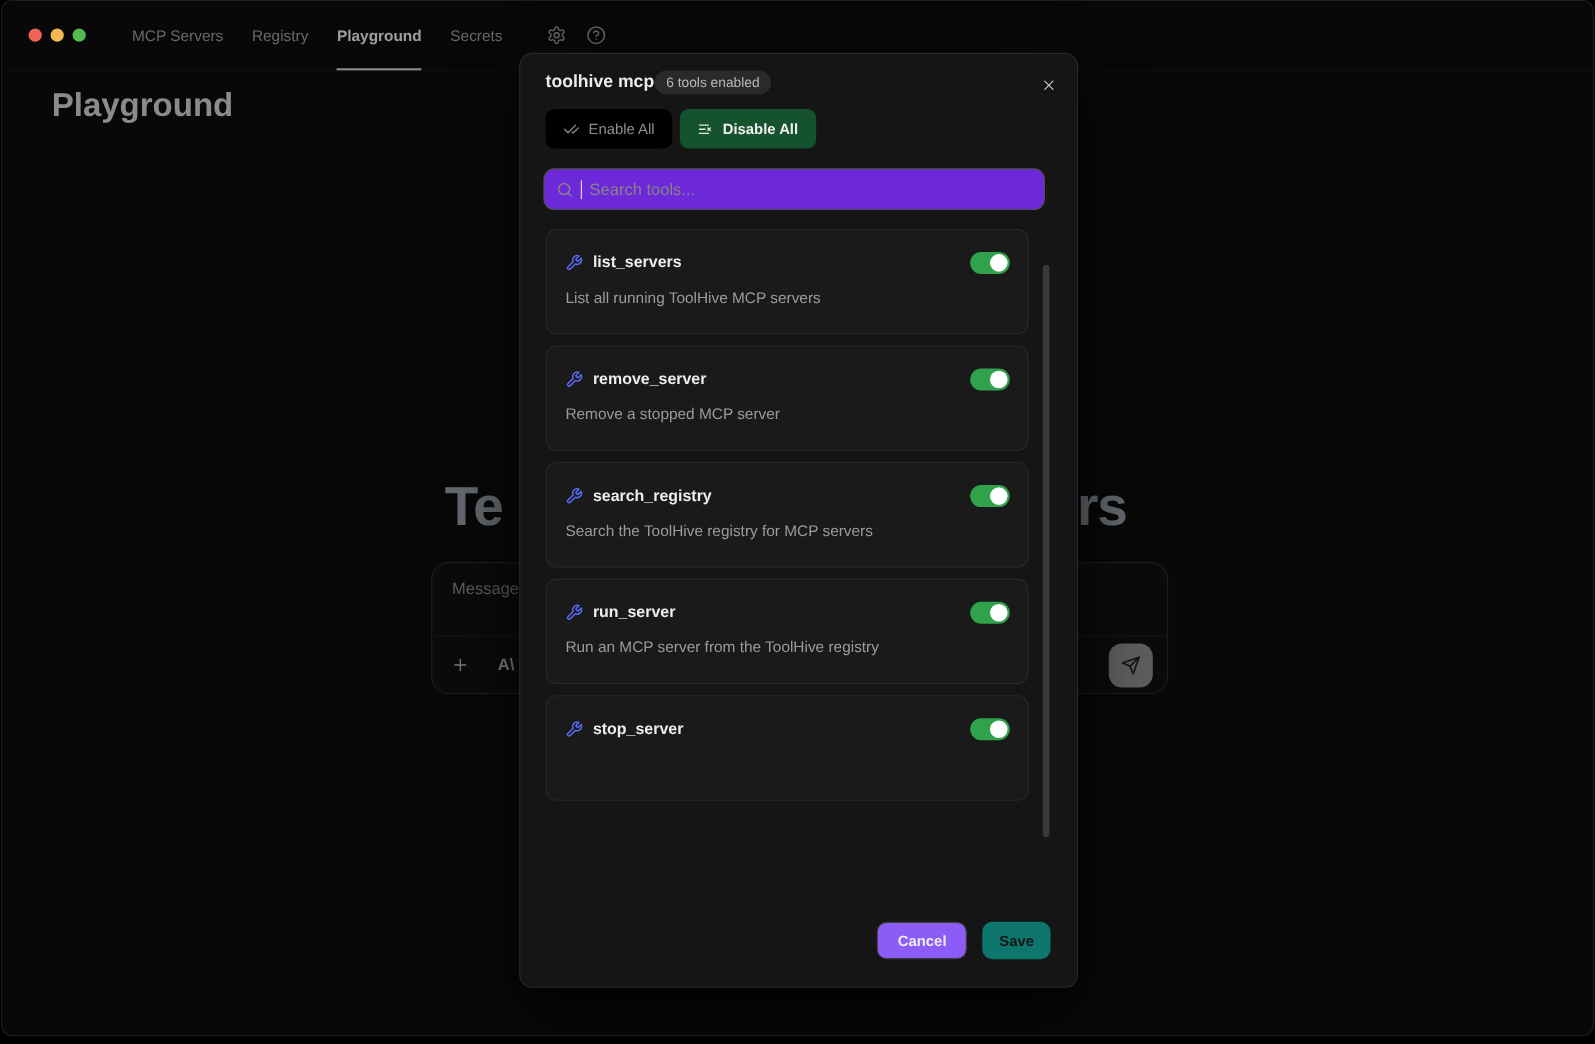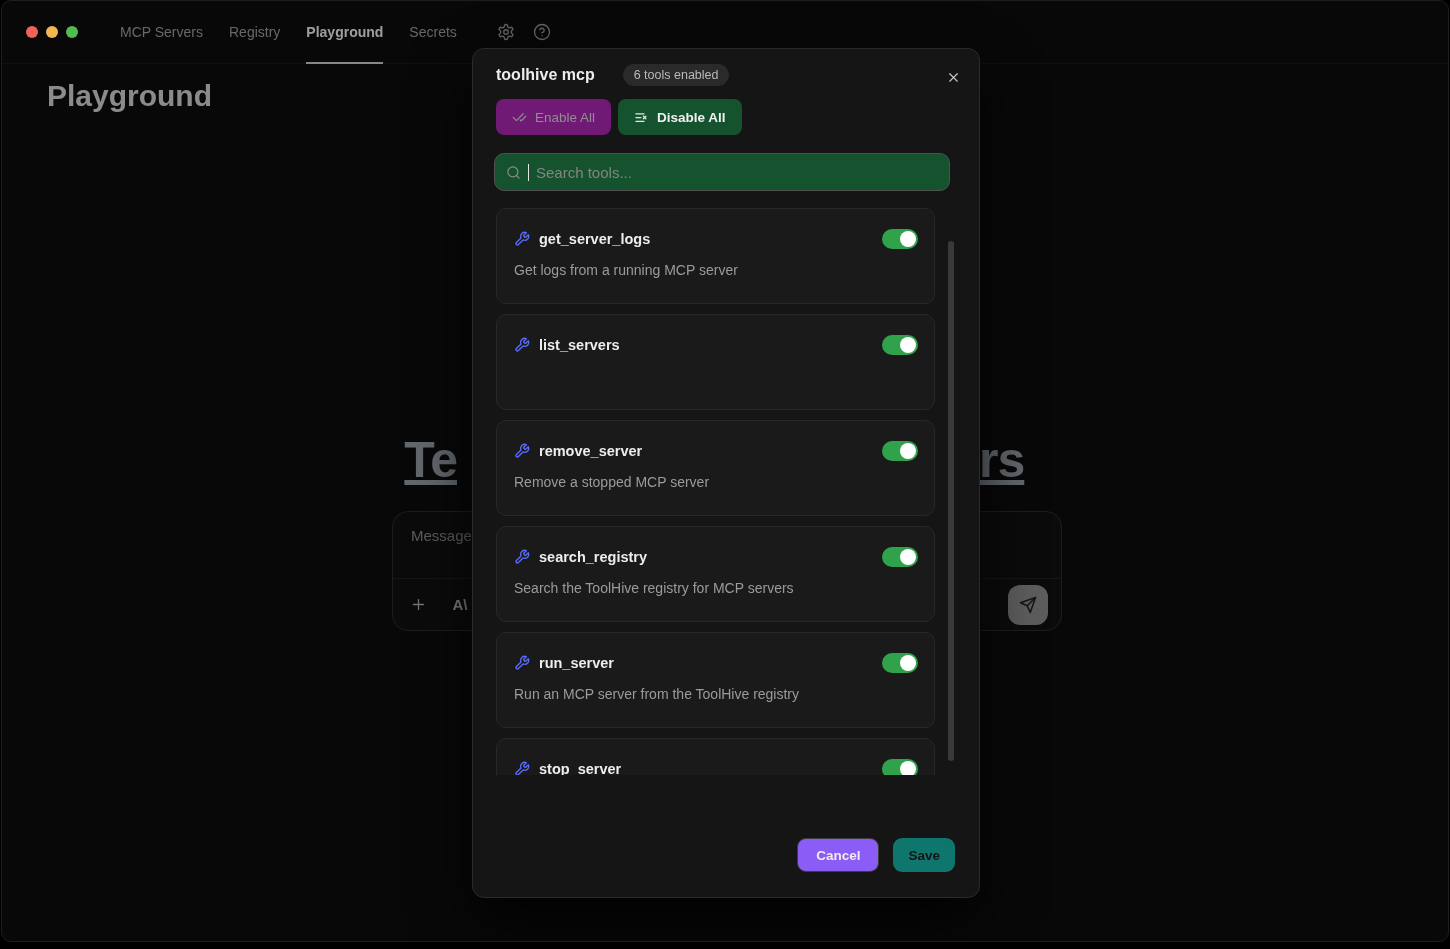--- a/index.html
+++ b/index.html
@@ -19,21 +19,21 @@
               font-size:14px; color:#9aa0a6; cursor:pointer; }
   .nav-item.active { color:#f2f2f2; font-weight:700; }
   .nav-item.active::after { content:""; position:absolute; left:0; right:0; bottom:0;
                             height:2px; background:#cfcfcf; }
   .tb-icons { display:flex; gap:18px; margin-left:40px; align-items:center; color:#9a9a9a; }
   .tb-icons svg { display:block; }
 
   
   .page-title { position:absolute; left:45px; top:78px; font-size:30px; font-weight:700; color:#d6d6d6; }
   .hero { position:absolute; top:430px; height:54px; font-size:50px; font-weight:700;
-          letter-spacing:-1px; color:#97a0a9;text-decoration:underline; }
+          letter-spacing:-1px; color:#97a0a9; }
   .hero.left { left:0; width:455px; text-align:right; }
   .hero.right { left:977px; }
 
   .composer { position:absolute; left:390px; top:510px; width:670px; height:120px;
               border:1px solid #2e2e2e; border-radius:16px; background:#121212; }
   .composer-top { height:67px; border-bottom:1px solid #232323; padding:15px 18px;
                   font-size:15px; color:#8f8f8f; }
   .composer-bar { height:51px; display:flex; align-items:center; padding:0 13px; }
   .c-icon { color:#b5b5b5; display:flex; align-items:center; justify-content:center;
             width:24px; height:24px; cursor:pointer; }
@@ -45,32 +45,32 @@
   .overlay { position:absolute; inset:0; background:rgba(0,0,0,0.35); z-index:5; }
 
   
   .modal { position:absolute; left:470px; top:47px; width:508px; height:850px; z-index:10;
            background:#151515; border:1px solid #2a2a2a; border-radius:12px;
            box-shadow:0 25px 60px rgba(0,0,0,0.75); }
   .modal-close { position:absolute; top:16px; right:14px; width:24px; height:24px;
                  background:none; border:none; color:#c9c9c9; cursor:pointer;
                  display:flex; align-items:center; justify-content:center; }
   .modal-title { margin:25px 23px 0; font-size:19px; font-weight:700; color:#f2f2f2; }
-  .server-row { margin:15px 23px 0; display:flex; align-items:center; gap:28px; }
+  .server-row { margin:15px 23px 0; display:flex; align-items:center; gap:0; }
   .server-name { font-size:16px; font-weight:700; color:#ececec; }
   .badge { font-size:12.5px; color:#b9b9b9; background:#2a2a2a; border-radius:999px;
            padding:4px 11px; }
   .actions { margin:13px 23px 0; display:flex; gap:7px; }
   .btn { height:36px; border:none; border-radius:8px; padding:0 16px; font-size:13.5px;
          display:flex; align-items:center; gap:8px; cursor:pointer;
          font-family:"Liberation Sans", sans-serif; }
-  .btn.enable { background:#701a75; color:#8f8f8f; }
+  .btn.enable { background:#000000; color:#8f8f8f; }
   .btn.disable { background:#14532d; color:#f0f0f0; font-weight:700; }
   .search-box { margin:18px 29px 0 21px; height:38px; border:1px solid #505050; border-radius:10px;
-                background:#14532d; display:flex; align-items:center; padding:0 11px; gap:7px; }
+                background:#6d28d9; display:flex; align-items:center; padding:0 11px; gap:7px; }
   .caret { width:1px; height:17px; background:#e6e6e6; }
   .search-box input { flex:1; background:transparent; border:none; outline:none;
                       color:#e8e8e8; font-size:15px; font-family:"Liberation Sans", sans-serif; }
   .search-box input::placeholder { color:#858585; }
 
   .tool-list { margin-top:17px; height:567px; overflow:hidden; padding:0 44px 0 23px; }
   .tool-card { height:96px; border:1px solid #282828; border-radius:10px; background:#1a1a1a;
                margin-bottom:10px; padding:20px 16px 0 17px; }
   .tool-head { display:flex; align-items:center; gap:9px; }
   .tool-name { font-size:14.5px; font-weight:700; color:#ededed; }
@@ -194,37 +194,26 @@
         </svg>
       <span class="caret"></span>
       <input placeholder="Search tools..." value="" style="">
     </div>
     <div class="tool-list">
         <div class="tool-card">
     <div class="tool-head">
       <svg width="16" height="16" viewBox="0 0 24 24" fill="none" stroke="#5b6cfa" stroke-width="2" stroke-linecap="round" stroke-linejoin="round">
               <path d="M14.7 6.3a1 1 0 0 0 0 1.4l1.6 1.6a1 1 0 0 0 1.4 0l3.77-3.77a6 6 0 0 1-7.94 7.94l-6.91 6.91a2.12 2.12 0 0 1-3-3l6.91-6.91a6 6 0 0 1 7.94-7.94l-3.76 3.76z"></path>
             </svg>
-      <span class="tool-name">get_server_logs</span>
-      <span class="toggle" style="background: rgb(49, 162, 76);">
-              <span class="thumb"></span>
-            </span>
-    </div>
-    <div class="tool-desc">Get logs from a running MCP server</div>
-  </div>
-        <div class="tool-card">
-    <div class="tool-head">
-      <svg width="16" height="16" viewBox="0 0 24 24" fill="none" stroke="#5b6cfa" stroke-width="2" stroke-linecap="round" stroke-linejoin="round">
-              <path d="M14.7 6.3a1 1 0 0 0 0 1.4l1.6 1.6a1 1 0 0 0 1.4 0l3.77-3.77a6 6 0 0 1-7.94 7.94l-6.91 6.91a2.12 2.12 0 0 1-3-3l6.91-6.91a6 6 0 0 1 7.94-7.94l-3.76 3.76z"></path>
-            </svg>
       <span class="tool-name">list_servers</span>
       <span class="toggle" style="background: rgb(49, 162, 76);">
               <span class="thumb"></span>
             </span>
     </div>
+    <div class="tool-desc">List all running ToolHive MCP servers</div>
   </div>
         <div class="tool-card">
     <div class="tool-head">
       <svg width="16" height="16" viewBox="0 0 24 24" fill="none" stroke="#5b6cfa" stroke-width="2" stroke-linecap="round" stroke-linejoin="round">
               <path d="M14.7 6.3a1 1 0 0 0 0 1.4l1.6 1.6a1 1 0 0 0 1.4 0l3.77-3.77a6 6 0 0 1-7.94 7.94l-6.91 6.91a2.12 2.12 0 0 1-3-3l6.91-6.91a6 6 0 0 1 7.94-7.94l-3.76 3.76z"></path>
             </svg>
       <span class="tool-name">remove_server</span>
       <span class="toggle" style="background: rgb(49, 162, 76);">
               <span class="thumb"></span>
             </span>

